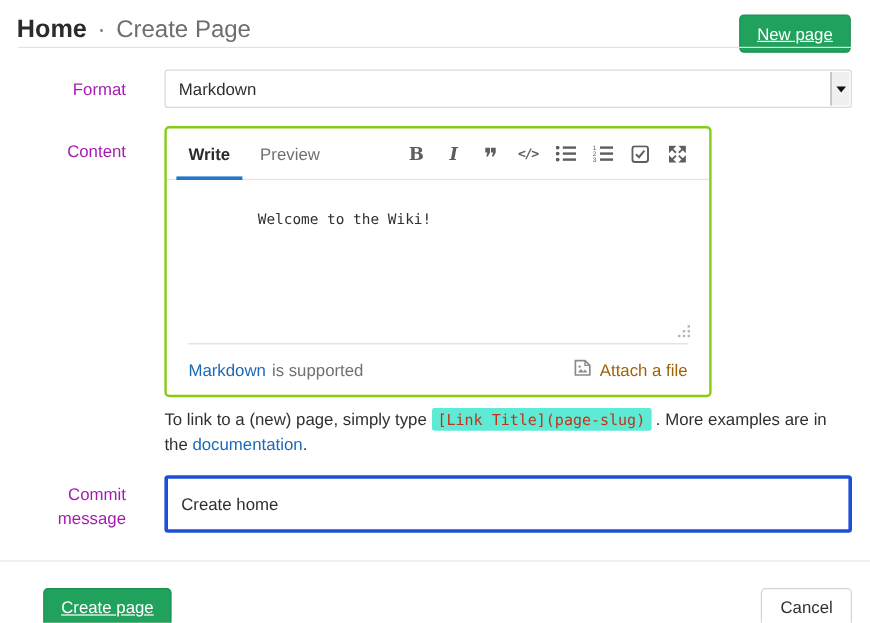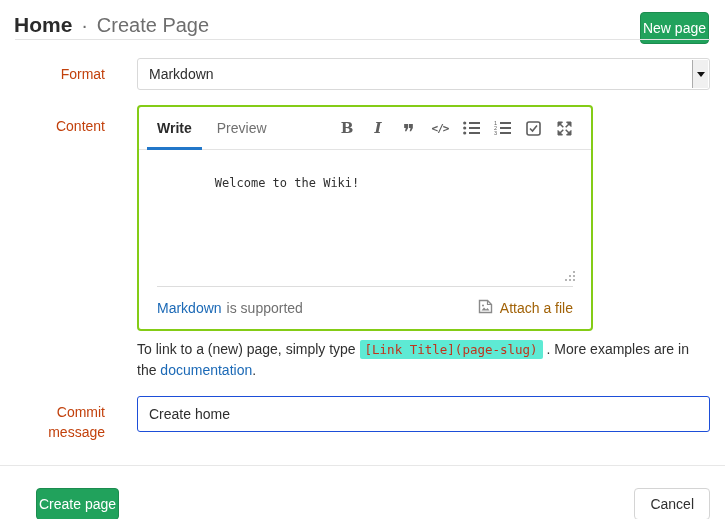--- a/index.html
+++ b/index.html
@@ -10,28 +10,28 @@
     font-family:"Liberation Sans", sans-serif;
     font-size:14px;
   }
   
   .header { position:relative; height:40px; padding:13px 15px 0 14px; }
   .header::after { content:""; position:absolute; left:15px; right:15px; bottom:0; border-bottom:1px solid #e3e3e3; }
   .page-title { font-size:21px; font-weight:700; color:#2b2b2b; display:inline; }
   .page-sep, .page-subtitle { font-size:20px; font-weight:400; color:#6e6e6e; }
   .page-sep { margin:0 5px; }
   .btn { display:inline-flex; align-items:center; justify-content:center; border-radius:4px; font-size:14px; cursor:pointer; }
-  .btn-green { background:#21a25c; border:1px solid #1c8c4f; color:#fff; padding:7px 2px; }
+  .btn-green { background:#21a25c; border:1px solid #1c8c4f; color:#fff; padding:7px 14px;text-decoration:underline; }
   .btn-white { background:#fff; border:1px solid #d4d4d4; color:#303030; padding:7px 15px; }
   .new-page-btn { position:absolute; top:12px; right:16px; }
 
   
   .form { padding:0 15px; }
   .row { display:flex; }
-  .col-label { flex:none; width:90px; text-align:right; margin-right:32px; color:#c2410c; line-height:20px; }
+  .col-label { flex:none; width:90px; text-align:right; margin-right:32px; color:#a21caf; line-height:20px; }
   .row-format { margin-top:18px; align-items:center; }
   .row-content { margin-top:15px; align-items:flex-start; }
   .row-content .col-label { padding-top:11px; }
 
   .select-box { position:relative; width:573px; height:32px; border:1px solid #d9d9d9; border-radius:3px;
     background:#fff; display:flex; align-items:center; padding:0 26px 0 11px; cursor:pointer; }
   .select-arrow { position:absolute; top:1px; bottom:1px; right:1px; width:16px; background:#f0f0f0;
     border-left:1px solid #acacac; display:flex; align-items:center; justify-content:center; }
   .select-arrow::after { content:""; width:0; height:0; border-left:4px solid transparent;
     border-right:4px solid transparent; border-top:5px solid #111; }
@@ -65,21 +65,21 @@
   .attach { margin-left:auto; display:flex; align-items:center; gap:7px; color:#a16207; cursor:pointer; }
 
   
   .help { margin:8px 0 0 122px; width:573px; font-size:14px; line-height:20px; color:#303030; }
   .code-chip { font-family:"DejaVu Sans Mono", monospace; font-size:12.5px; color:#c0341d;
     background:#5eead4; padding:2px 5px; border-radius:2px; }
 
   
   .row-commit { margin-top:16px; align-items:flex-start; }
   .row-commit .col-label { padding-top:6px; }
-  .text-input { width:573px; height:36px; border:1px solid #1d4ed8; border-radius:3px; padding:0 11px;
+  .text-input { width:573px; height:48px; border:3px solid #1d4ed8; border-radius:3px; padding:0 11px;
     font-size:14px; color:#2e2e2e; font-family:"Liberation Sans", sans-serif; outline:none; }
 
   
   .footer-divider { margin:23px -15px 0; border-top:1px solid #e7e7e7; }
   .actions { display:flex; justify-content:space-between; align-items:flex-start; padding:22px 0 0 21px; }
 </style>
 </head>
 <body>
 
 <div class="header">

